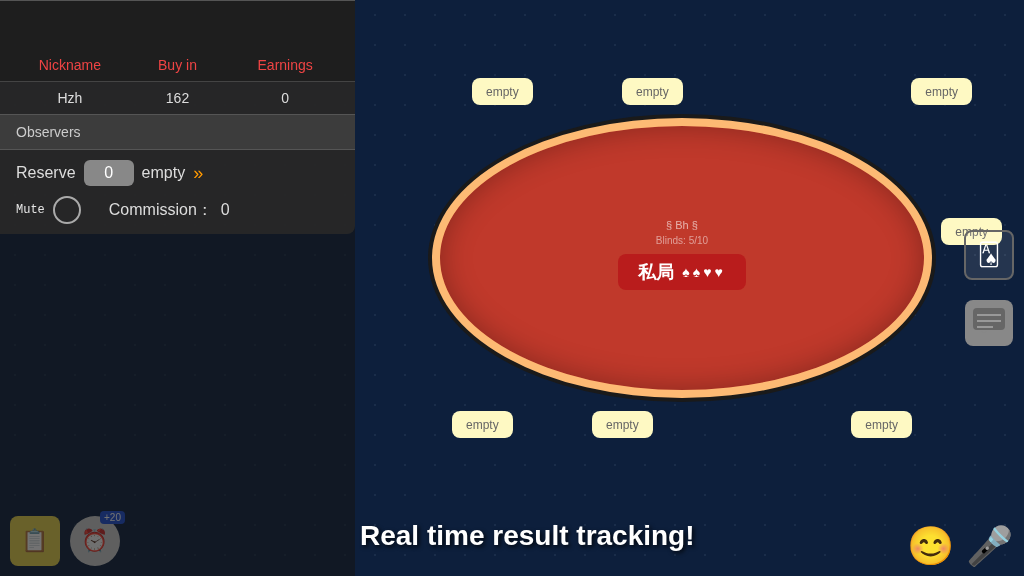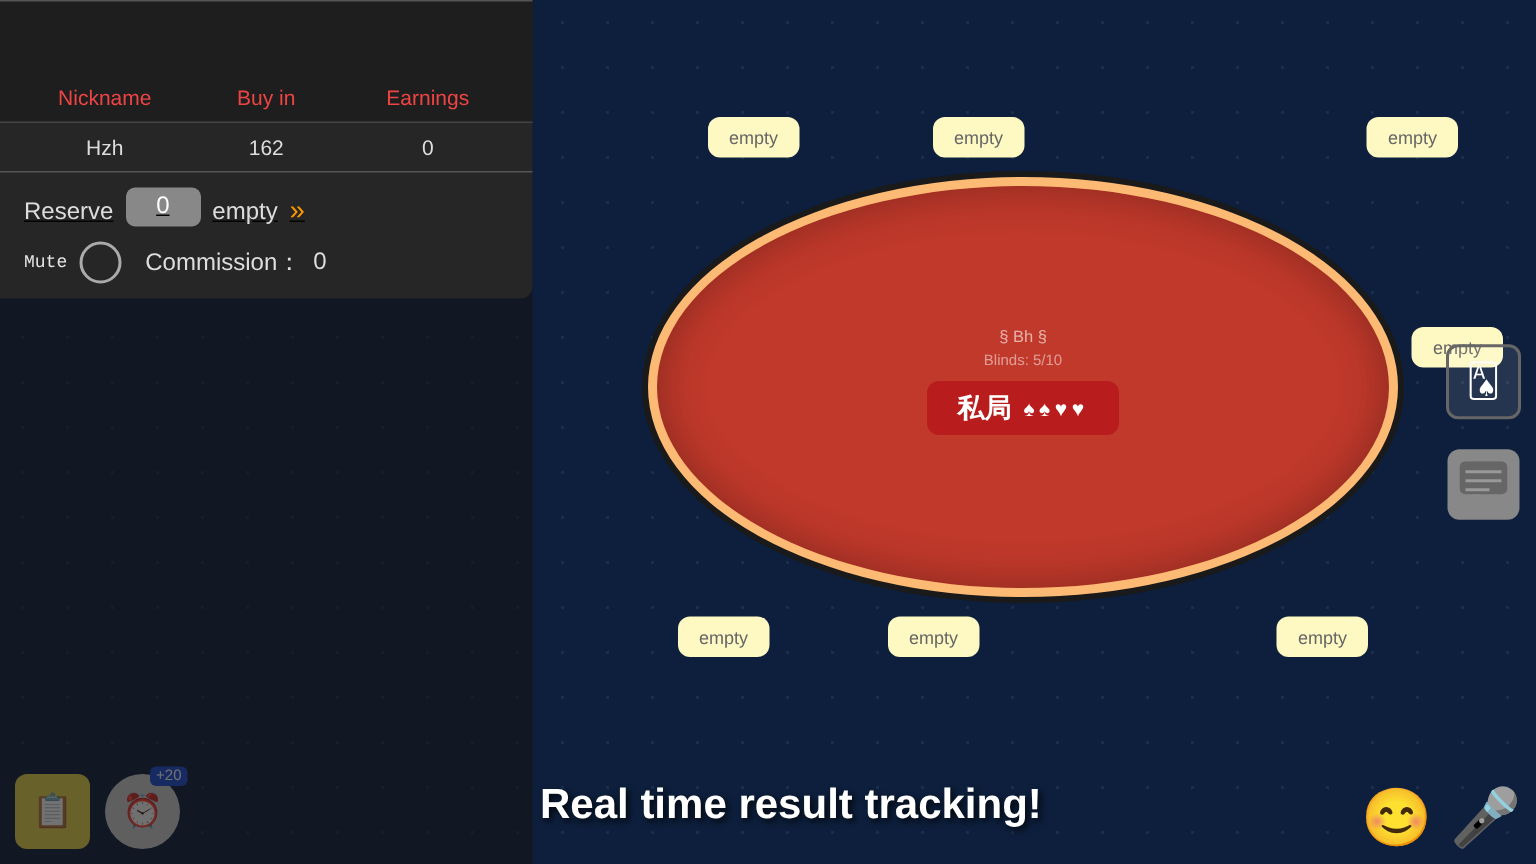--- a/index.html
+++ b/index.html
@@ -60,21 +60,21 @@
 
     
     .poker-table {
       position: absolute;
       top: 40px;
       left: 40px;
       right: 40px;
       bottom: 40px;
       background: #c0392b;
       border-radius: 50%;
-      border: 6px solid #fdba74;
+      border: 8px solid #fdba74;
       box-shadow: 0 0 0 4px #1a1a1a, inset 0 0 30px rgba(0,0,0,0.3);
       display: flex;
       flex-direction: column;
       align-items: center;
       justify-content: center;
     }
 
     .table-logo {
       background: #b91c1c;
       border-radius: 8px;
@@ -167,24 +167,23 @@
       font-size: 14px;
     }
 
     .bottom-controls {
       padding: 10px 16px;
       border-top: 1px solid #555;
     }
 
     .reserve-row {
       display: flex;
-      align-items: flex-end;
+      align-items: center;
       gap: 8px;
       margin-bottom: 10px;
-      text-decoration: underline;
     }
 
     .reserve-label {
       color: #ddd;
       font-size: 16px;
     }
 
     .reserve-input {
       background: #888;
       border: none;
@@ -222,21 +221,21 @@
       width: 28px;
       height: 28px;
       border: 2px solid #aaa;
       border-radius: 50%;
       background: transparent;
     }
 
     .commission-label {
       color: #ddd;
       font-size: 16px;
-      margin-left: 8px;
+      margin-left: 20px;
     }
 
     .commission-value {
       color: #ddd;
       font-size: 16px;
     }
 
     
     .bottom-bar {
       position: absolute;
@@ -401,20 +400,23 @@
 <div class="result-panel">
   <div class="result-table-header">
     <span>Nickname</span>
     <span>Buy in</span>
     <span>Earnings</span>
   </div>
   <div class="result-row">
     <span>Hzh</span>
     <span>162</span>
     <span>0</span>
+  </div>
+  <div class="observers-section">
+    <span class="observers-label">Observers</span>
   </div>
   <div class="bottom-controls">
     <div class="reserve-row">
       <span class="reserve-label">Reserve</span>
       <input class="reserve-input" type="text" value="0" style="">
       <span class="people-text">empty</span>
       <span class="arrows">»</span>
     </div>
     <div class="mute-row">
       <span class="mute-label">Mute</span>

